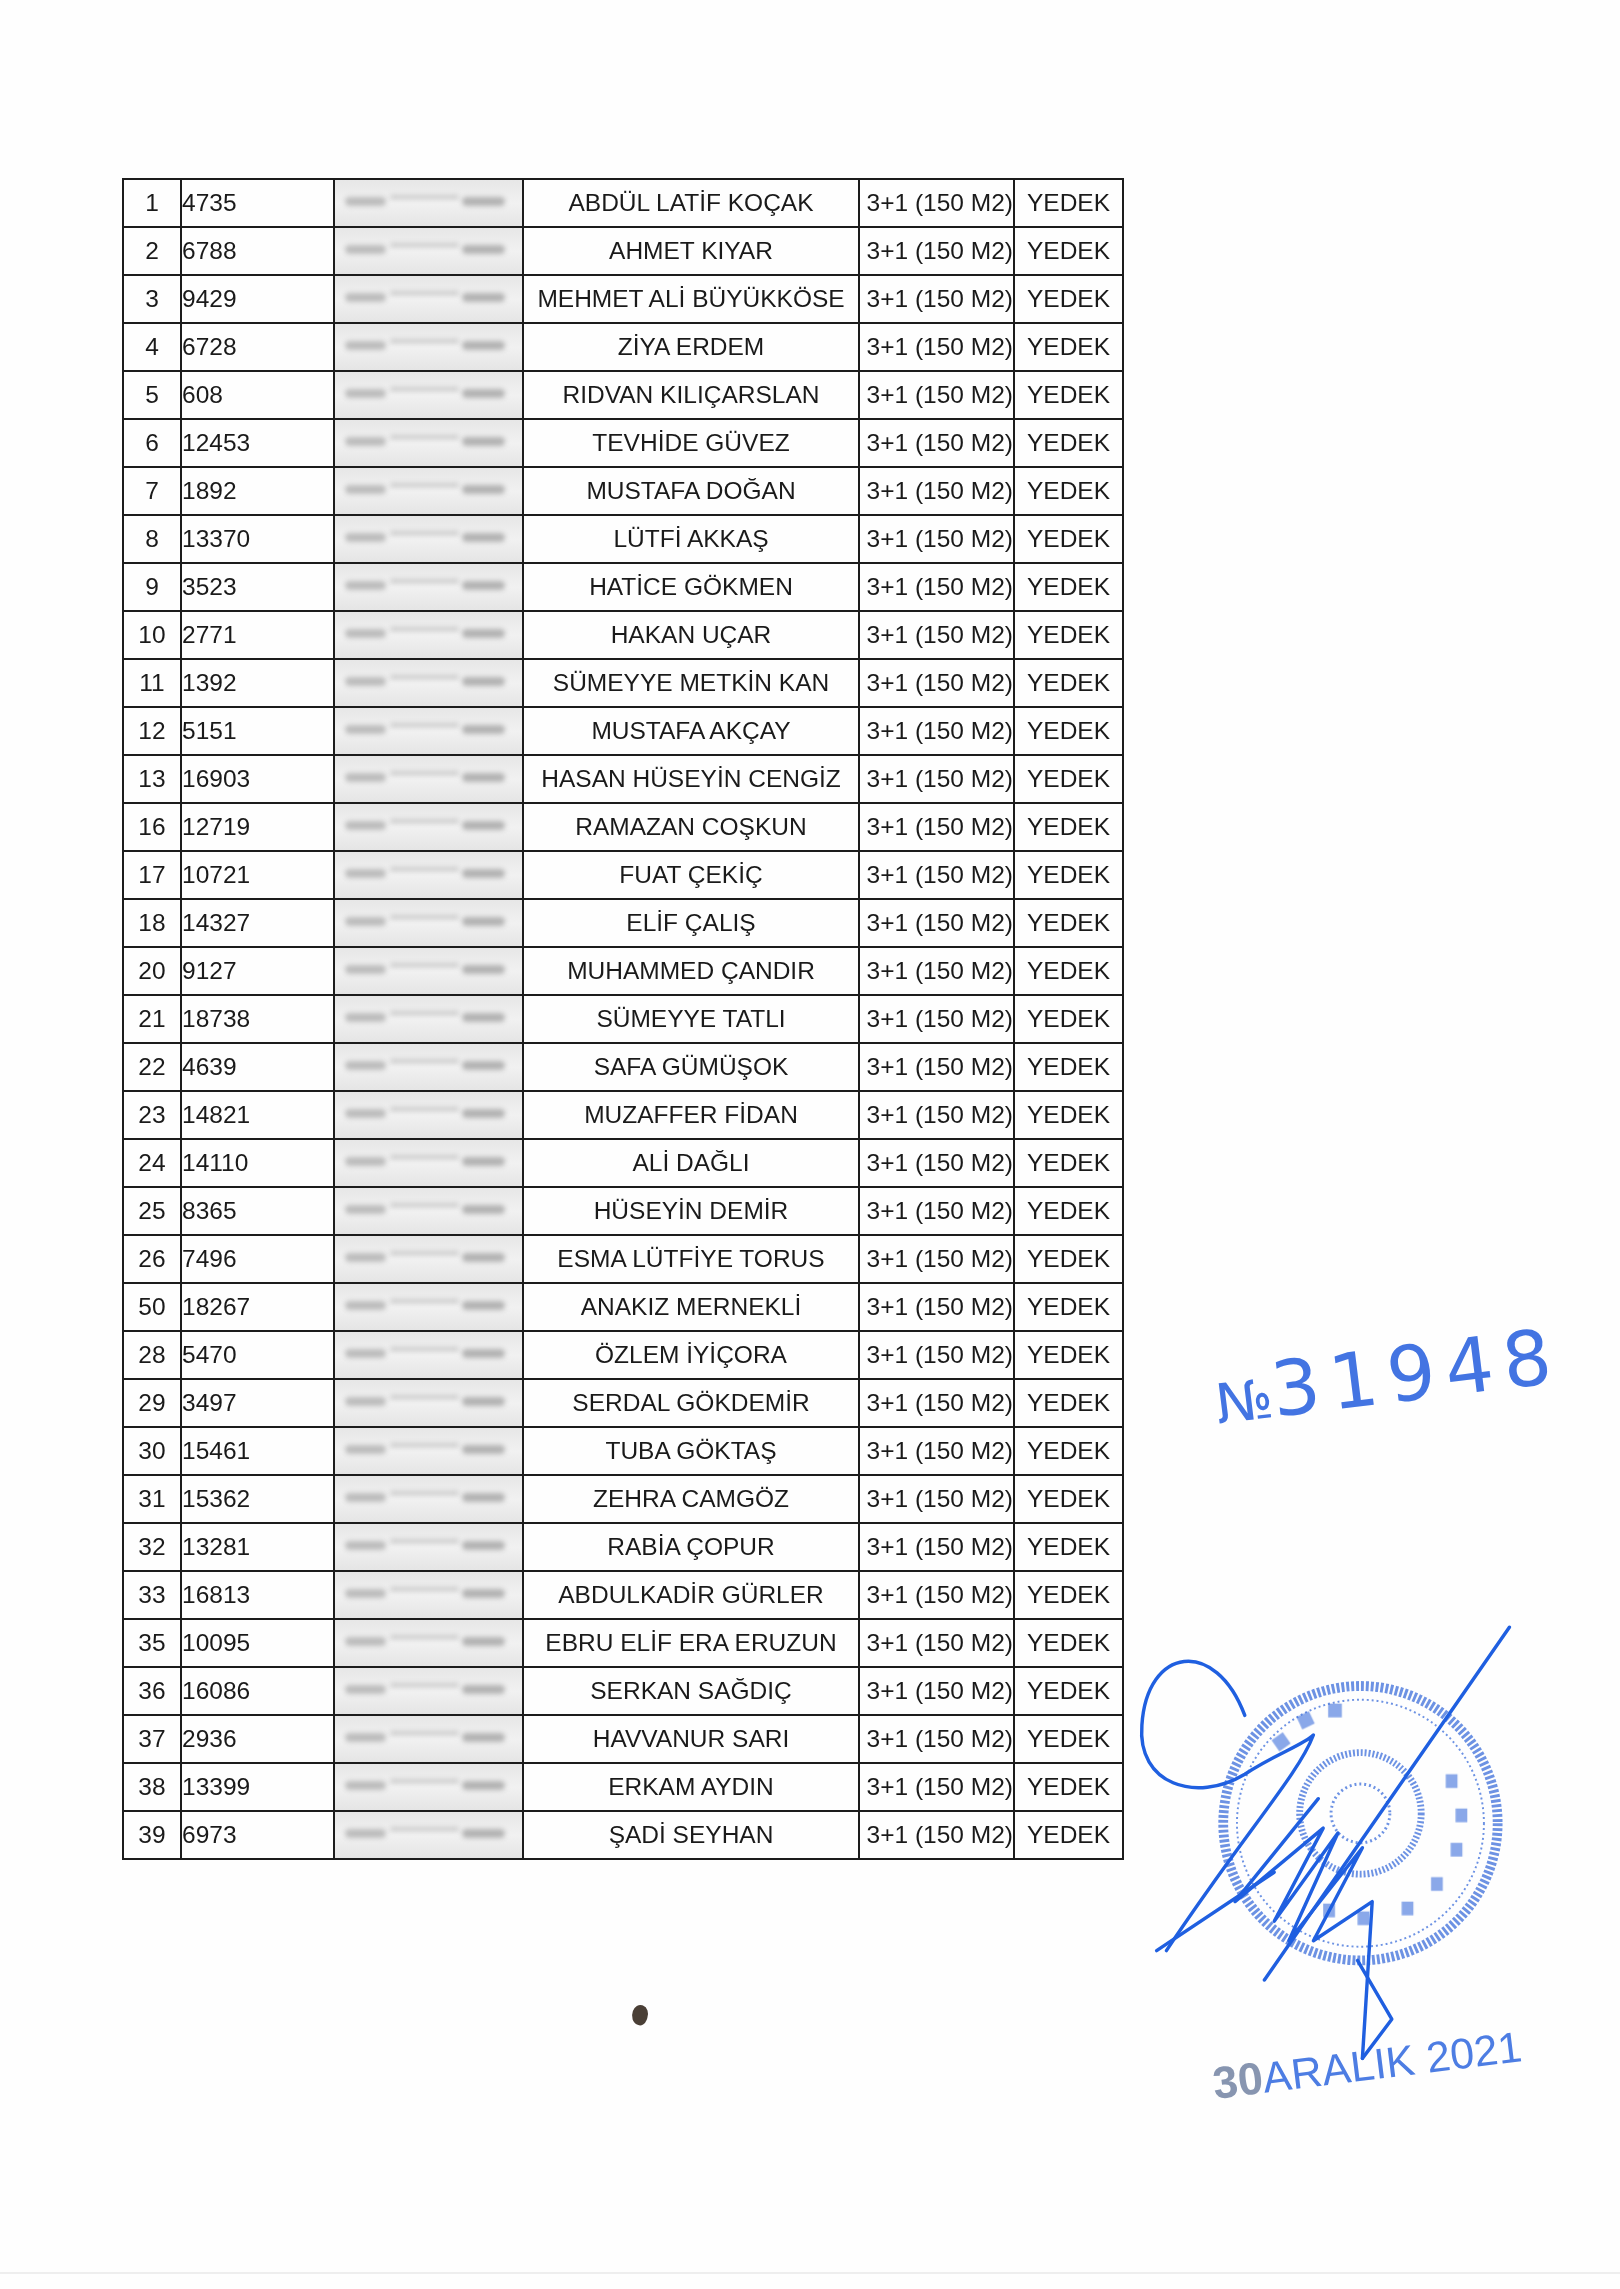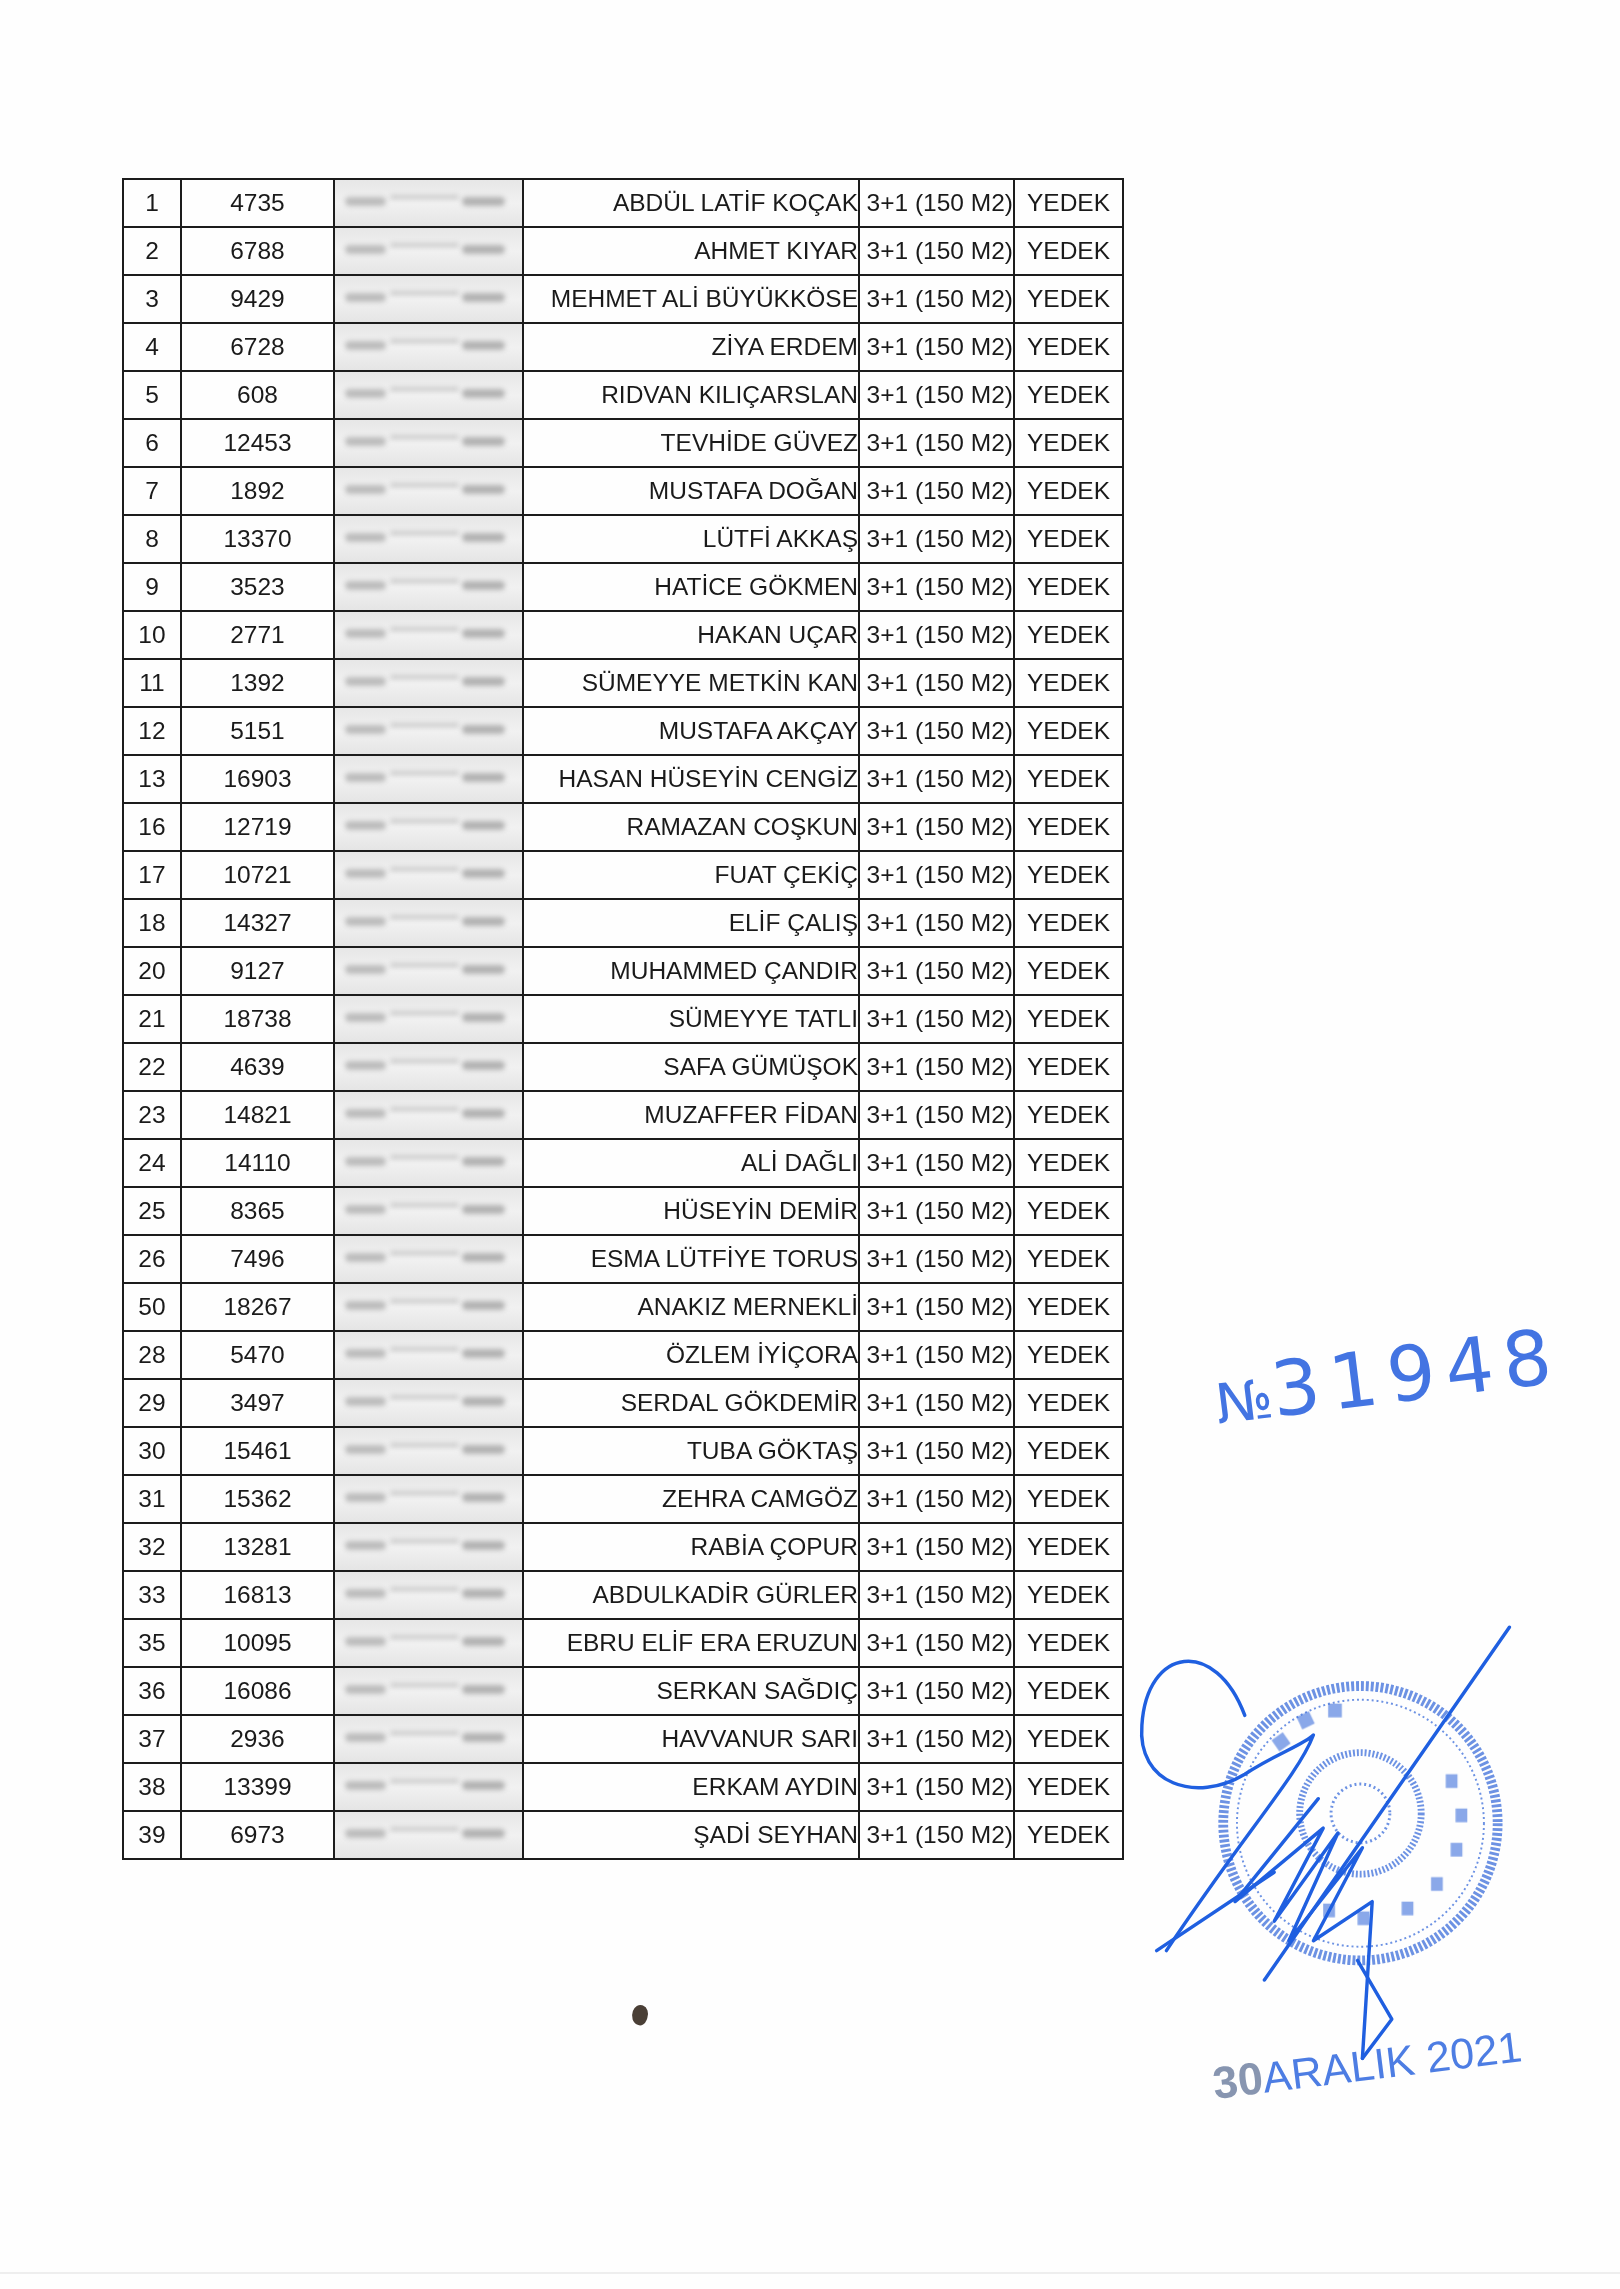--- a/index.html
+++ b/index.html
@@ -16,23 +16,23 @@
     width:998px;
   }
   table.list td {
     border:2px solid #1c1c1c;
     height:46px; padding:0;
     font-size:24.5px; line-height:46px;
     white-space:nowrap; overflow:hidden;
     vertical-align:middle;
   }
   td.c-idx { width:56px; text-align:center; }
-  td.c-num { width:151px; text-align:center;margin-top:27px; }
+  td.c-num { width:151px; text-align:left;margin-top:27px; }
   td.c-id { width:187px; border-left:none; border-right:none; padding:0; position:relative; border-top-color:#dcdcdc; border-bottom-color:#dcdcdc; }
-  td.c-name { width:334px; text-align:right; padding-left:3.9px;margin-top:6px; }
+  td.c-name { width:334px; text-align:center; padding-left:3.9px;margin-top:6px; }
   td.c-type { width:153px; text-align:right; padding-left:2px; }
   td.c-status { width:107px; text-align:center; }
   .blur {
     position:absolute; left:0; right:0; top:-2px; bottom:-2px;
     background:linear-gradient(180deg,#e6e6e6 0%, #f1f1f1 50%, #e4e4e4 100%);
   }
   .blur .b1, .blur .b2, .blur .b3 {
     position:absolute; top:18.6px; height:9.8px; border-radius:4.9px;
     background:#bcbcbc; filter:blur(2.9px);
   }

